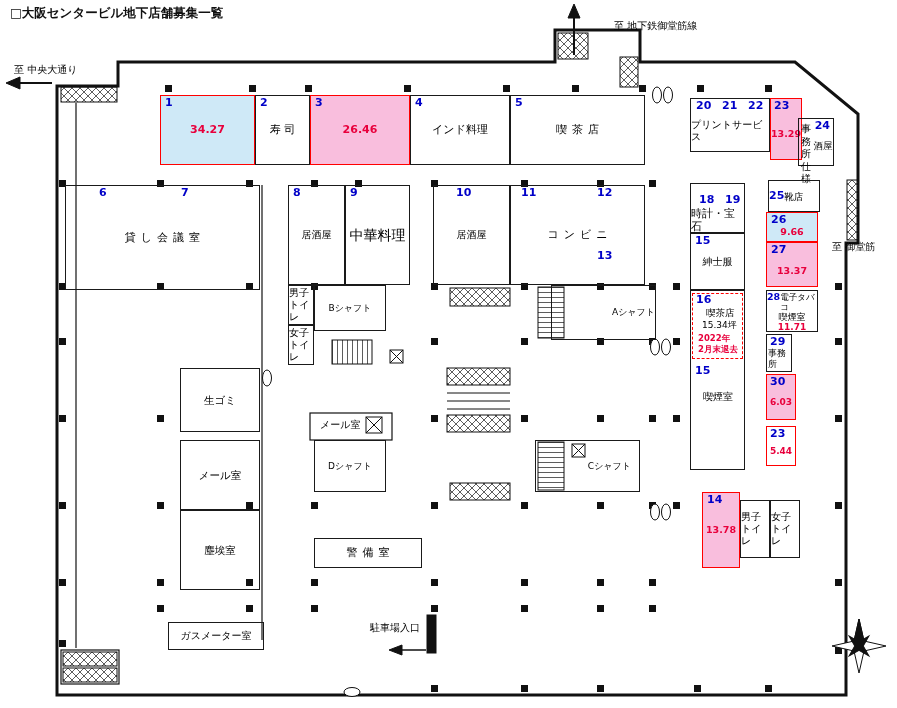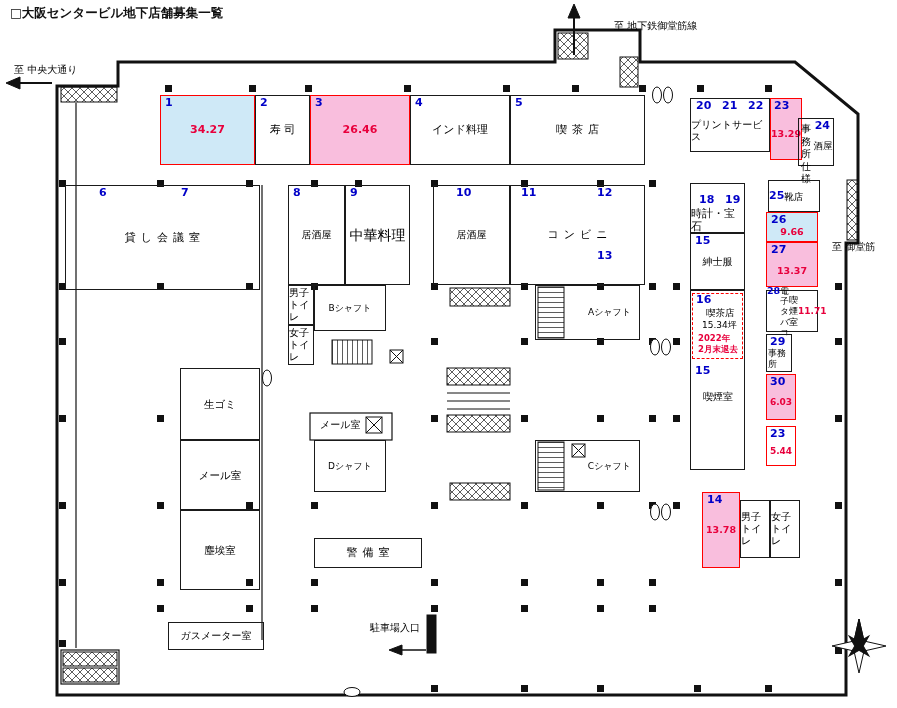--- a/index.html
+++ b/index.html
@@ -259,21 +259,21 @@
     <span class="cname pre small">男子
 トイレ</span>
   </div>
   <div class="room" style="left:288px;top:325px;width:26px;height:40px">
     <span class="cname pre small">女子
 トイレ</span>
   </div>
   <div class="room" style="left:314px;top:285px;width:72px;height:46px">
     <span class="cname" style="font-size:9px">Bシャフト</span>
   </div>
-  <div class="room" style="left:535px;top:285px;width:105px;height:55px;justify-content:flex-end;padding-right:8px">
+  <div class="room" style="left:551px;top:285px;width:105px;height:55px;justify-content:flex-end;">
     <span class="cname" style="font-size:9px">Aシャフト</span>
   </div>
   <div class="lbl" style="left:320px;top:419px">メール室</div>
   <div class="room" style="left:314px;top:440px;width:72px;height:52px">
     <span class="cname" style="font-size:9px">Dシャフト</span>
   </div>
   <div class="room" style="left:535px;top:440px;width:105px;height:52px;justify-content:flex-end;padding-right:8px">
     <span class="cname" style="font-size:9px">Cシャフト</span>
   </div>
   <div class="room" style="left:314px;top:538px;width:108px;height:30px">
@@ -306,21 +306,21 @@
     <span class="cname" style="font-size:9.5px">靴店</span>
   </div>
   <div class="room hlb" style="left:766px;top:212px;width:52px;height:30px">
     <span class="num">26</span>
     <span class="val" style="font-size:9.5px;margin-top:10px">9.66</span>
   </div>
   <div class="room hlp" style="left:766px;top:242px;width:52px;height:45px">
     <span class="num">27</span>
     <span class="val" style="font-size:9.5px;margin-top:14px">13.37</span>
   </div>
-  <div class="room" style="left:766px;top:290px;width:52px;height:42px;flex-direction:row;justify-content:flex-start;padding-top:1px">
+  <div class="room" style="left:766px;top:290px;width:52px;height:42px;flex-direction:column;justify-content:flex-start;padding-top:1px">
     <div style="display:flex;align-items:baseline">
       <span class="num" style="position:static;font-size:9.5px">28</span>
       <span class="cname" style="font-size:8.5px">電子タバコ</span>
     </div>
     <span class="cname" style="font-size:9px">喫煙室</span>
     <span class="val" style="font-size:9px">11.71</span>
   </div>
   <div class="room" style="left:766px;top:334px;width:26px;height:38px">
     <span class="num" style="left:3px">29</span>
     <span class="cname wrap" style="font-size:9px;width:22px;margin-top:12px;text-align:left">事務所</span>
@@ -340,21 +340,21 @@
   </div>
   <div class="room" style="left:740px;top:500px;width:30px;height:58px">
     <span class="cname pre small">男子
 トイレ</span>
   </div>
   <div class="room" style="left:770px;top:500px;width:30px;height:58px">
     <span class="cname pre small">女子
 トイレ</span>
   </div>
 
-  <div class="room" style="left:180px;top:368px;width:80px;height:72px">
+  <div class="room" style="left:180px;top:368px;width:80px;height:64px">
     <span class="cname" style="font-size:10.5px">生ゴミ</span>
   </div>
   <div class="room" style="left:180px;top:440px;width:80px;height:70px">
     <span class="cname" style="font-size:10.5px">メール室</span>
   </div>
   <div class="room" style="left:180px;top:510px;width:80px;height:80px">
     <span class="cname" style="font-size:10.5px">塵埃室</span>
   </div>
   <div class="room" style="left:168px;top:622px;width:96px;height:28px">
     <span class="cname" style="font-size:10px">ガスメーター室</span>

